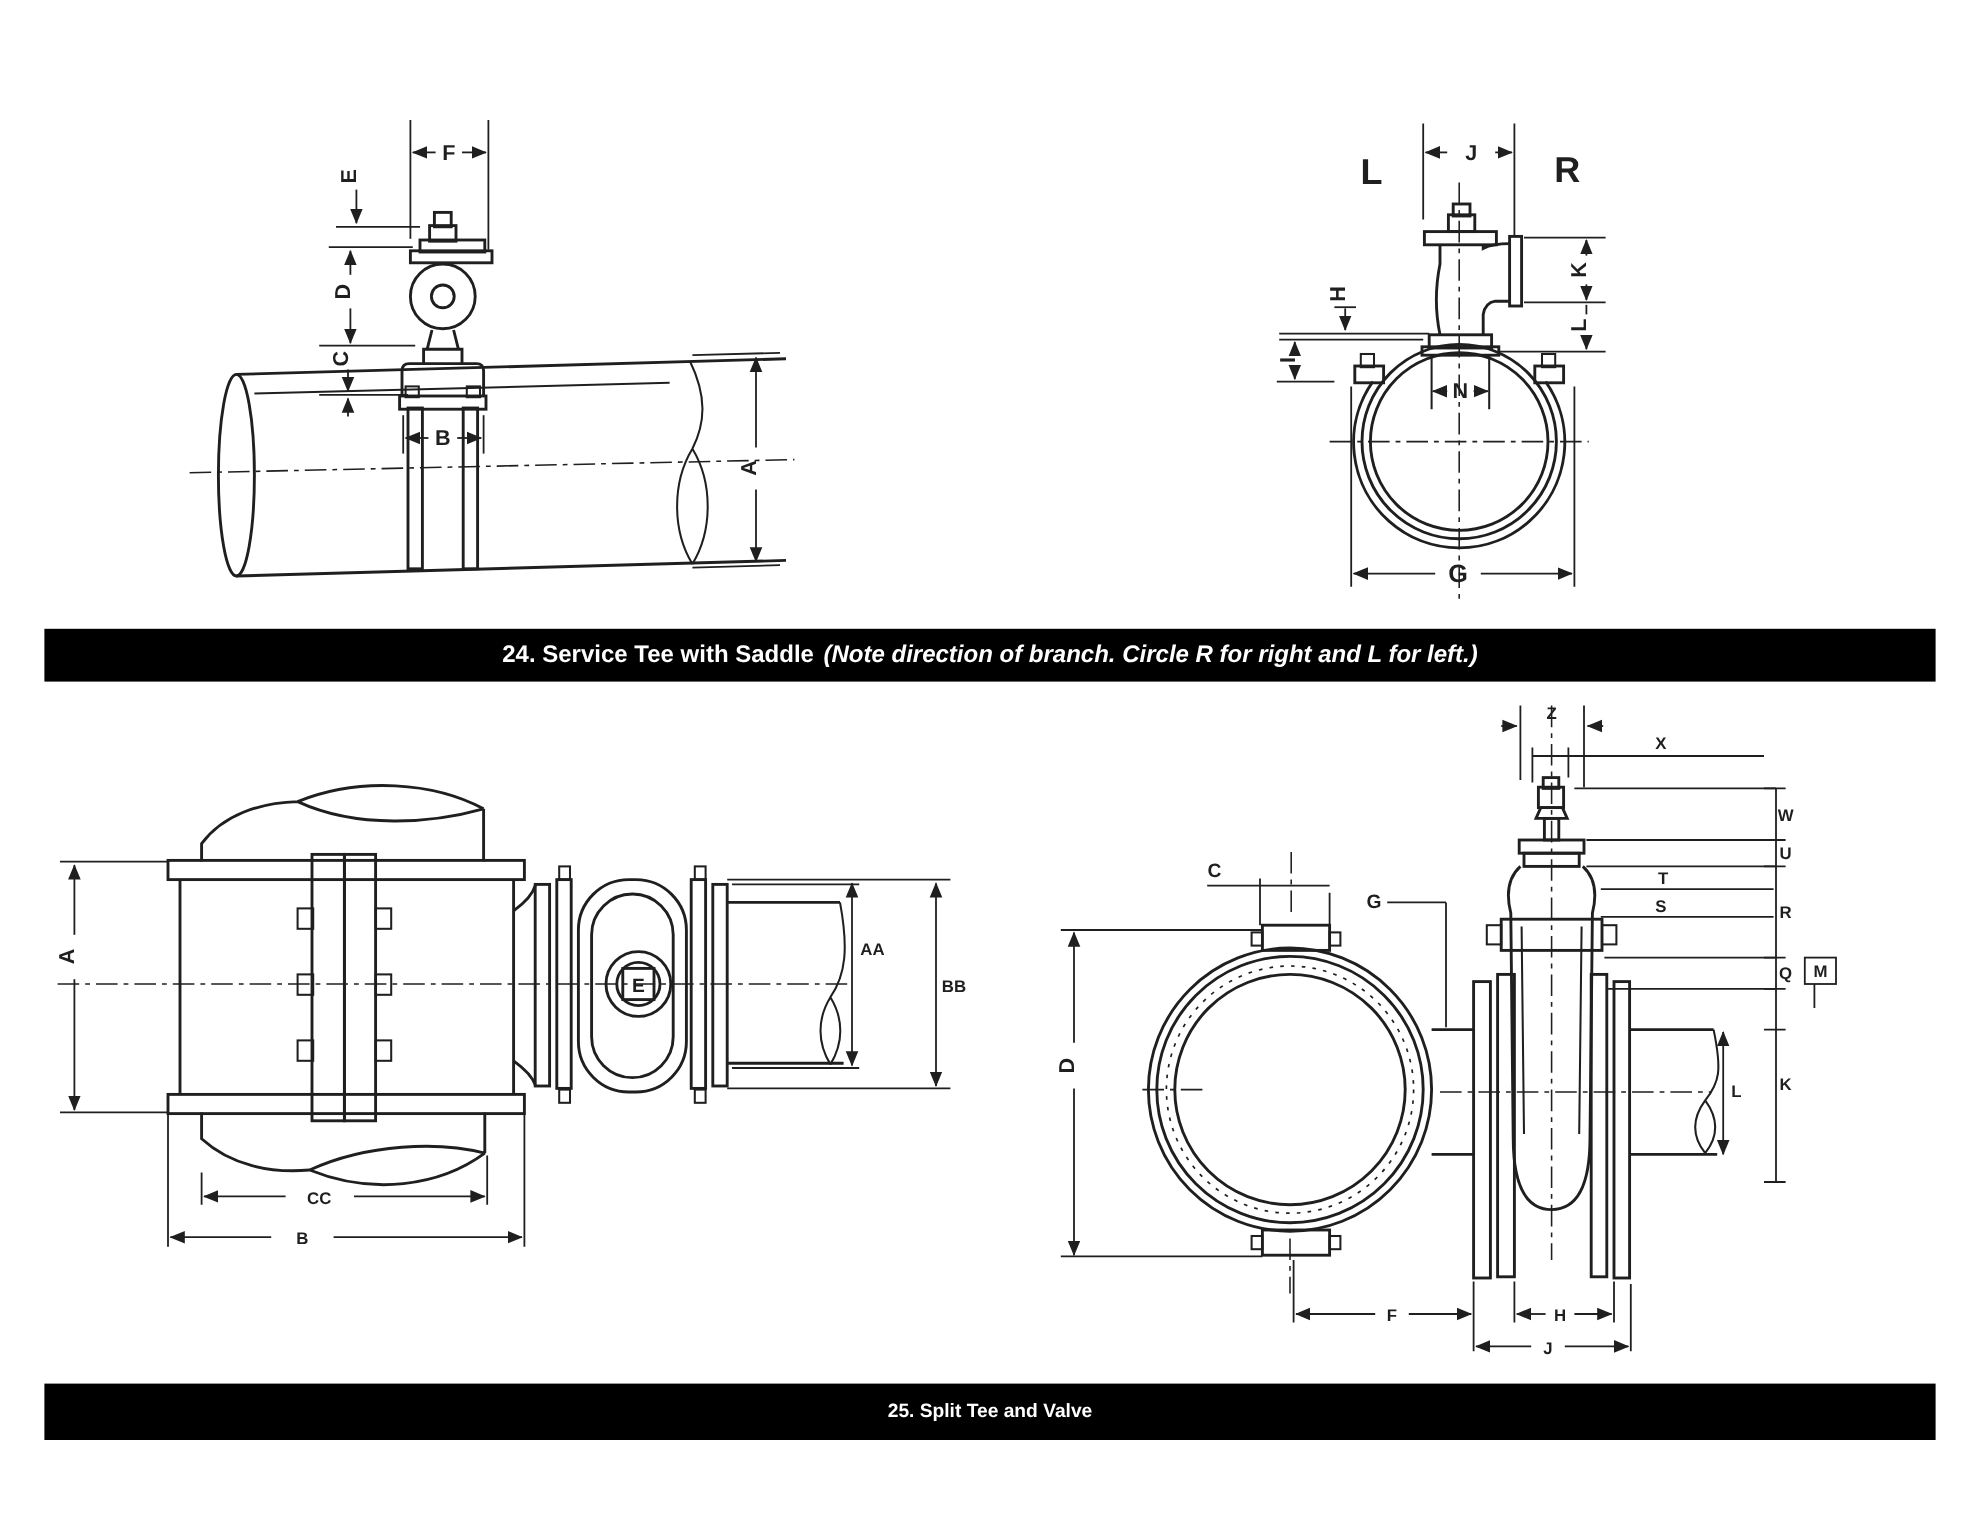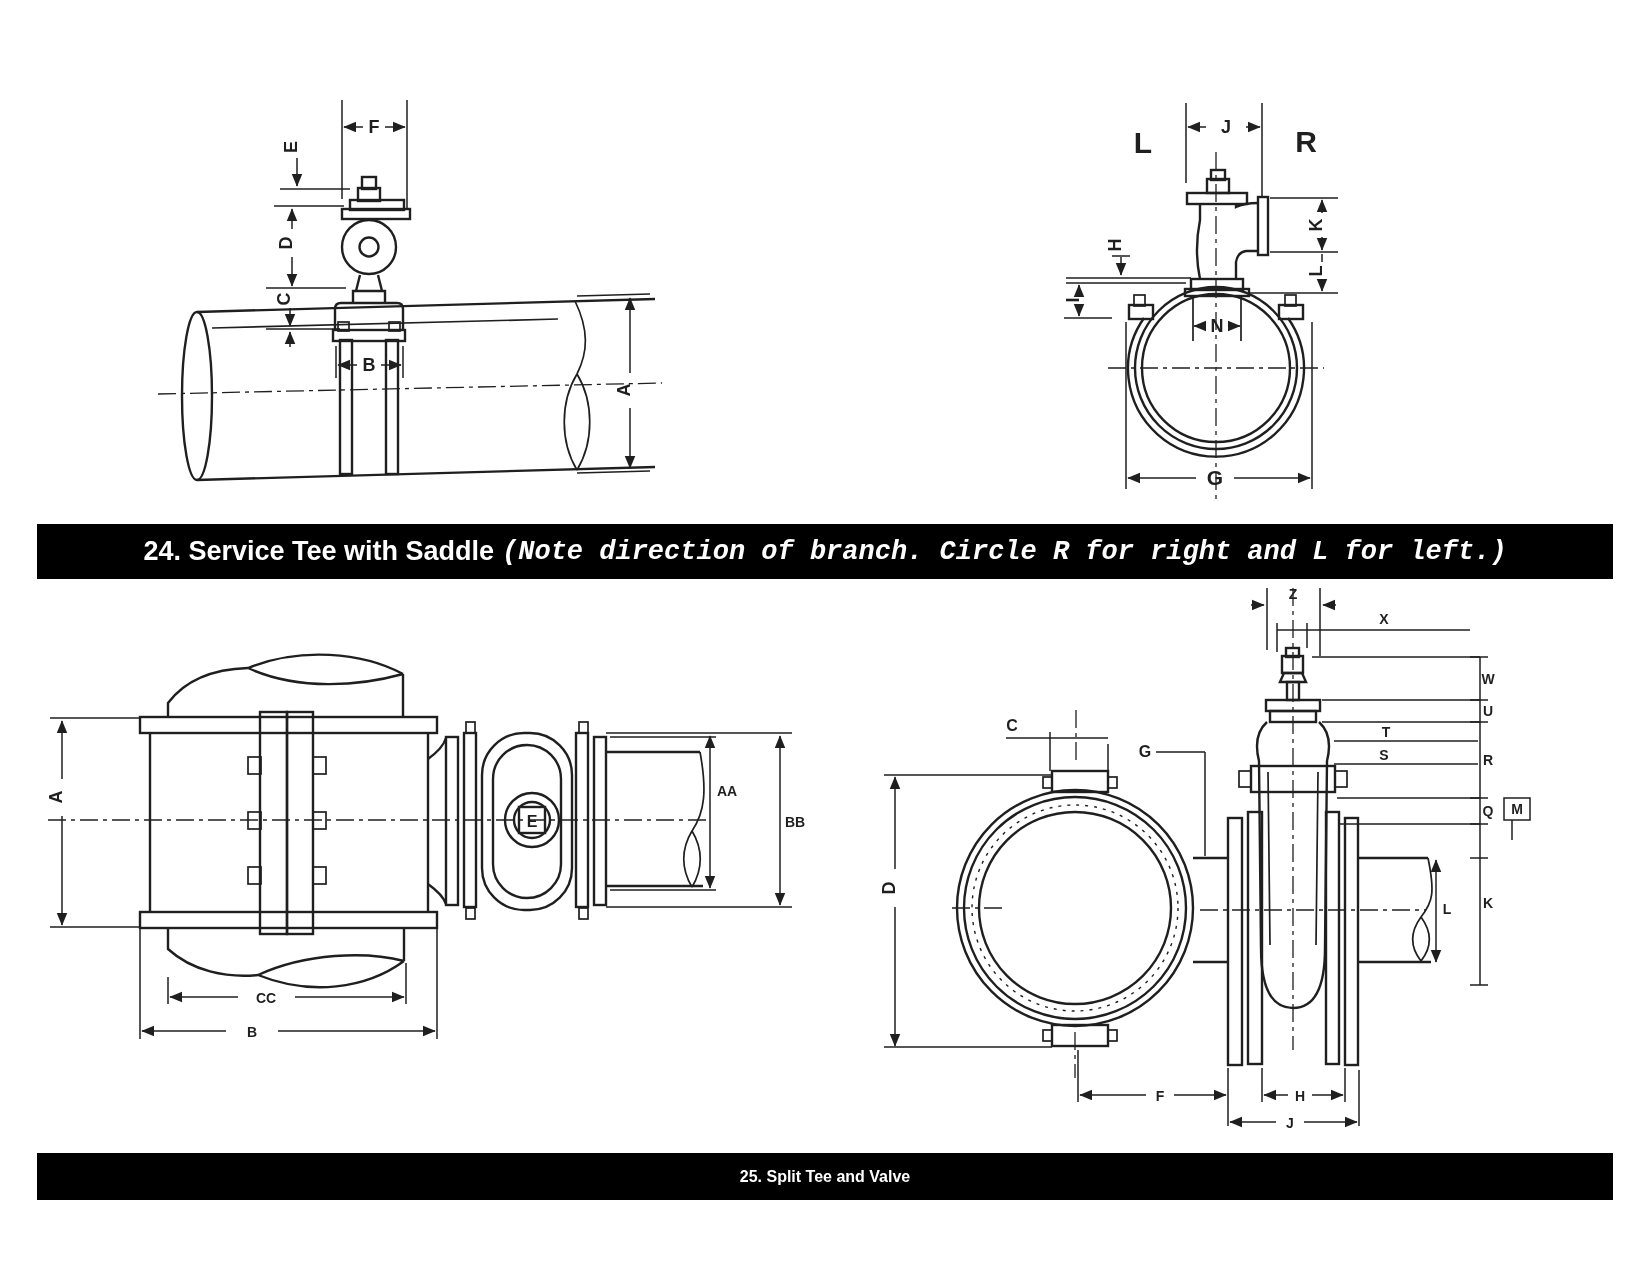--- a/index.html
+++ b/index.html
@@ -13,22 +13,22 @@
   .cl{fill:none;stroke:#1f1f1f;stroke-width:1.3;stroke-dasharray:18 5 4 5;}
   .cld{fill:none;stroke:#1f1f1f;stroke-width:1.4;stroke-dasharray:3 6;}
   .lbl{fill:#1f1f1f;font-family:"Liberation Sans",sans-serif;font-weight:bold;
        font-size:18px;text-anchor:middle;}
   .lbl.sm{font-size:14px;}
   .lbl.md{font-size:16px;}
   .lbl.big{font-size:30px;}
   .lbl.g2{font-size:21px;}
   .banner{position:absolute;left:37px;width:1576px;background:#000000;color:#ffffff;
           display:flex;align-items:center;justify-content:center;font-weight:bold;}
-  .banner .note{font-style:italic;margin-left:8px;font-family:Liberation Mono, monospace;}
-  #banner24{top:524px;height:55px;font-size:27px;}
+  .banner .note{font-style:italic;margin-left:8px;}
+  #banner24{top:524px;height:44px;font-size:20px;}
   #banner25{top:1153px;height:47px;font-size:16px;}
 </style>
 </head>
 <body>
 
 <div id="page">
 
   <div class="fig" style="left:140px;top:80px;width:580px;height:430px">
     <svg width="580" height="430" viewBox="140 80 580 430">
       <defs>

